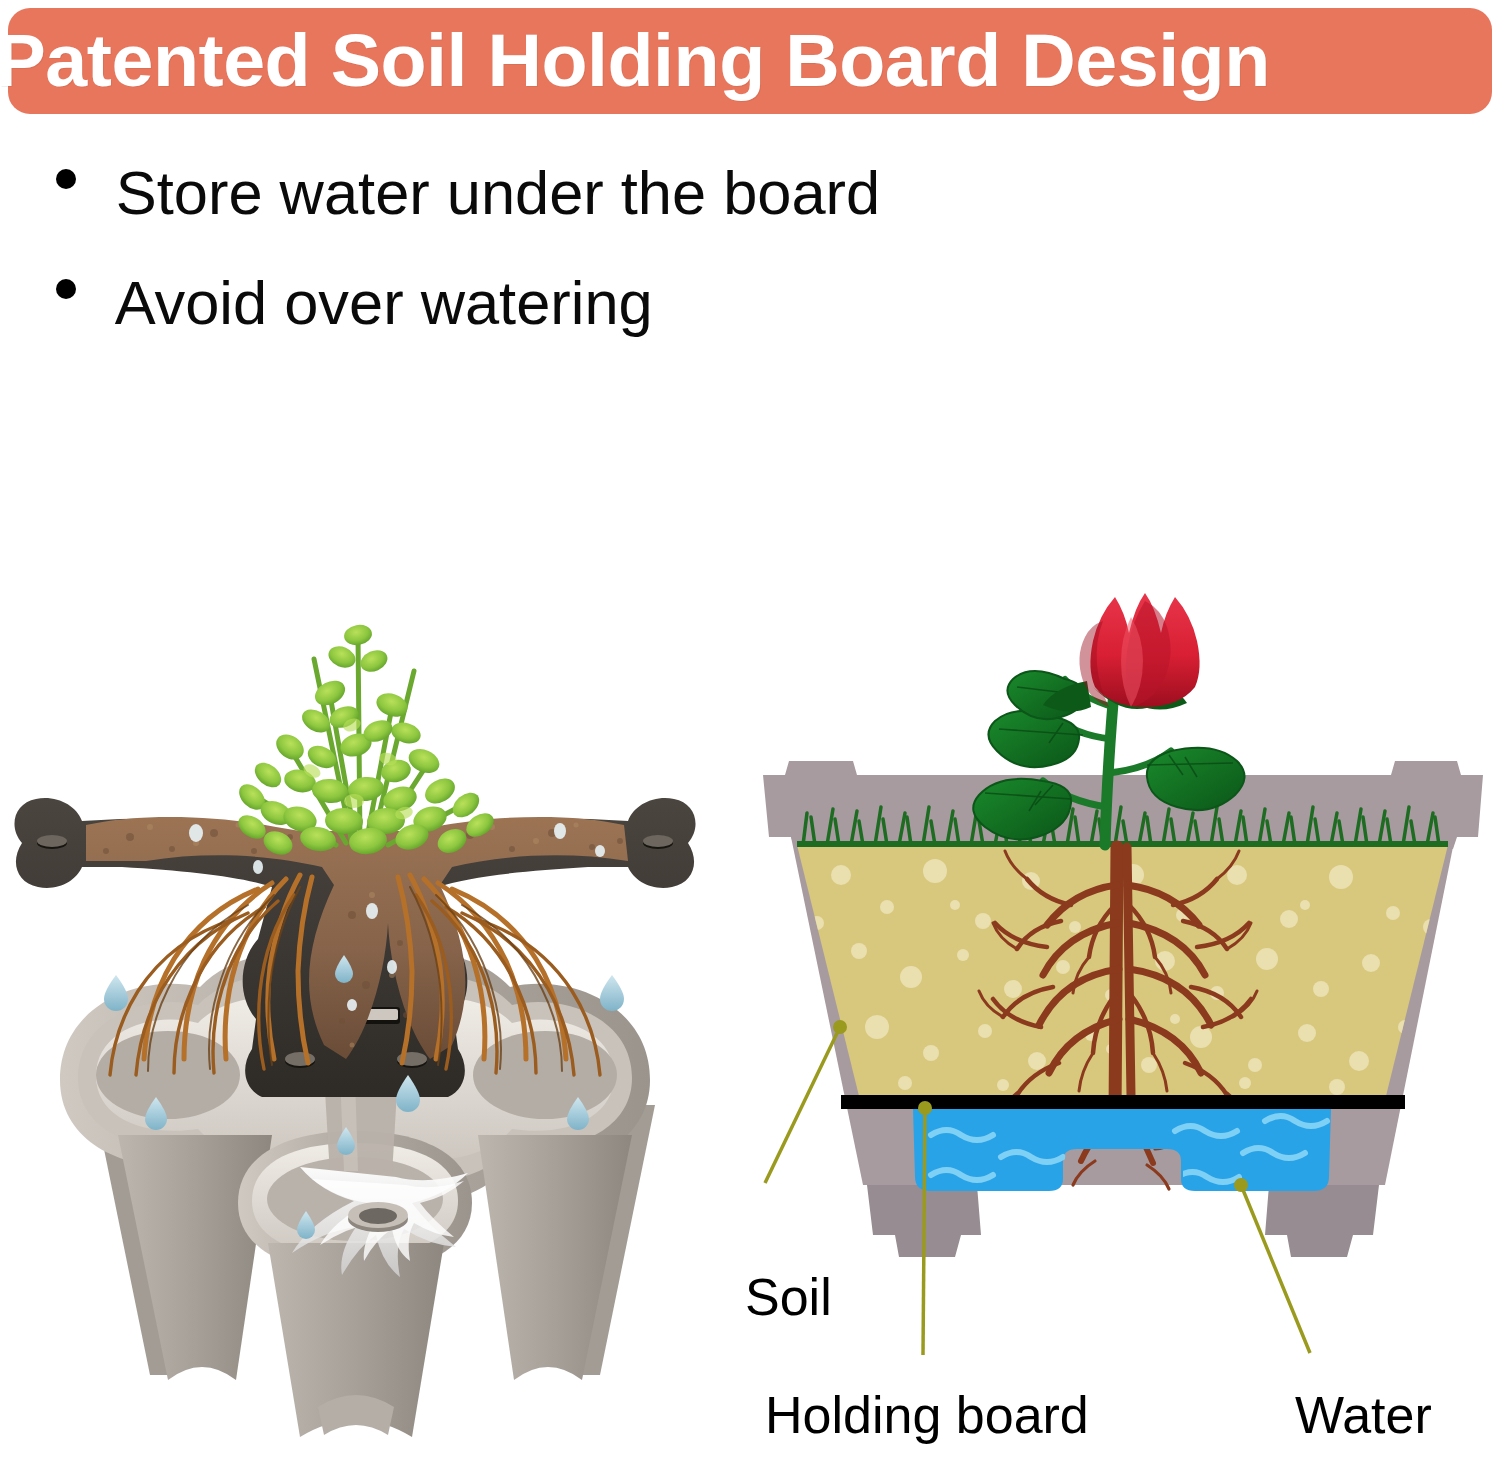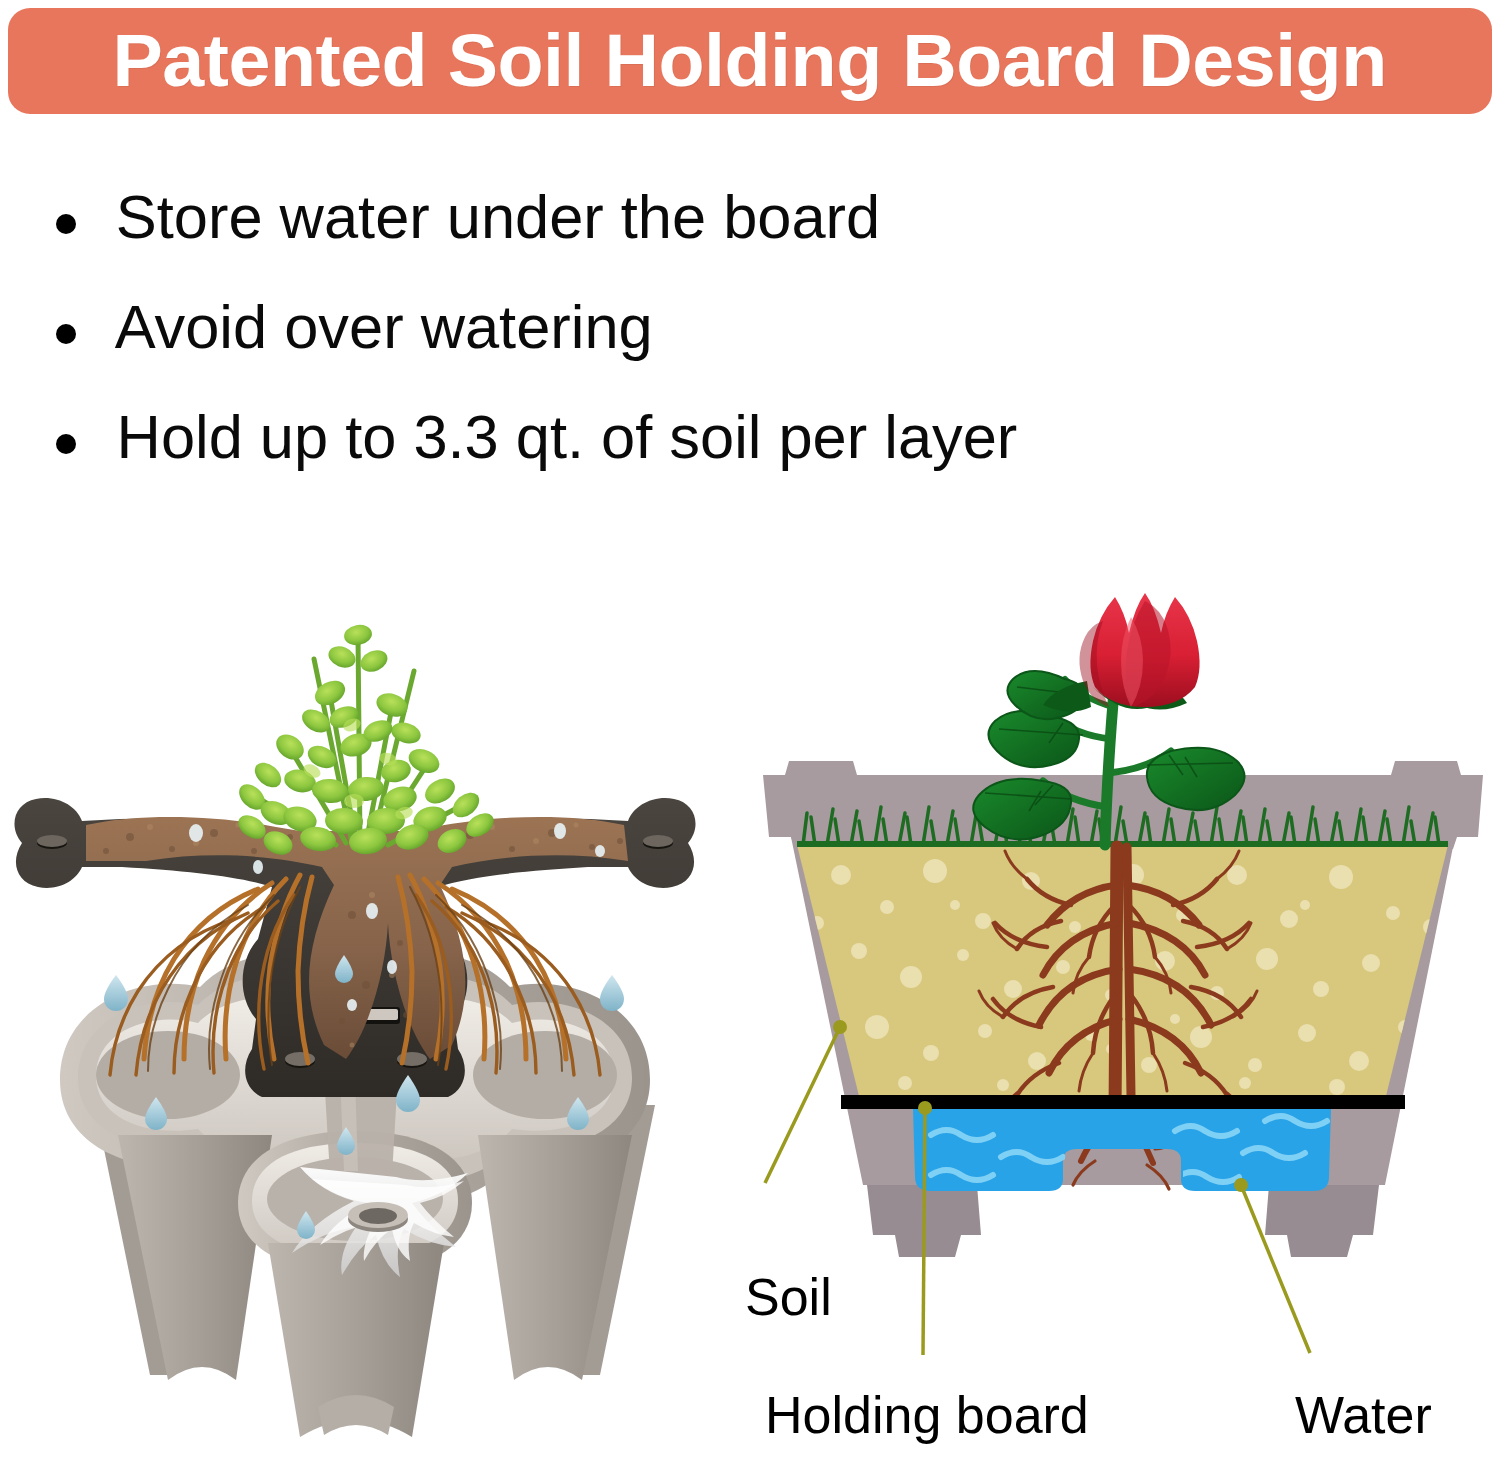--- a/index.html
+++ b/index.html
@@ -6,32 +6,32 @@
   html,body{margin:0;padding:0;background:#ffffff;}
   body{
     width:1500px;height:1477px;position:relative;overflow:hidden;
     font-family:"Liberation Sans","DejaVu Sans",sans-serif;
     background:#ffffff;
   }
   
   #header-banner{
     position:absolute;left:8px;top:8px;width:1484px;height:106px;
     background:#e8765c;border-radius:22px;
-    display:flex;align-items:center;justify-content:center;
+    display:flex;align-items:center;
     box-sizing:border-box;
   }
   #banner-title{
     color:#ffffff;font-weight:bold;font-size:74px;line-height:1;
     letter-spacing:-0.5px;white-space:nowrap;
     transform:scaleX(1.02);
     text-shadow:1px 1px 0 rgba(0,0,0,0.06);
   }
   
   #bullet-list{position:absolute;left:0;top:138px;width:1500px;}
-  .bullet-row{display:flex;align-items:flex-end;height:110px;padding-left:56px;box-sizing:border-box;}
+  .bullet-row{display:flex;align-items:center;height:110px;padding-left:56px;box-sizing:border-box;}
   .bullet-dot{
     width:20px;height:20px;border-radius:50%;background:#000;
     flex:0 0 auto;margin-right:36px;position:relative;top:-14px;
   }
   .bullet-text{
     font-size:62px;color:#0a0a0a;line-height:1;white-space:nowrap;
     transform:scaleX(0.99);
   }
   
   #figures{position:absolute;left:0;top:575px;width:1204px;height:902px;}
@@ -56,24 +56,20 @@
     <span class="bullet-dot"></span>
     <span class="bullet-text">Store water under the board</span>
   </div>
 
   <div class="bullet-row">
     <span class="bullet-dot"></span>
     <span class="bullet-text">Avoid over watering</span>
   </div>
 
 
-  <div class="bullet-row">
-    <span class="bullet-dot"></span>
-    <span class="bullet-text">Hold up to 3.3 qt. of soil per layer</span>
-  </div>
 
 </div>
 
 <div id="figures">
 
   <div class="fig" id="fig-left">
   <svg width="760" height="902" viewBox="0 0 760 902" xmlns="http://www.w3.org/2000/svg">
     <defs>
       <radialGradient id="leafG" cx="45%" cy="35%" r="70%">
         <stop offset="0%" stop-color="#b9e05a"></stop>

